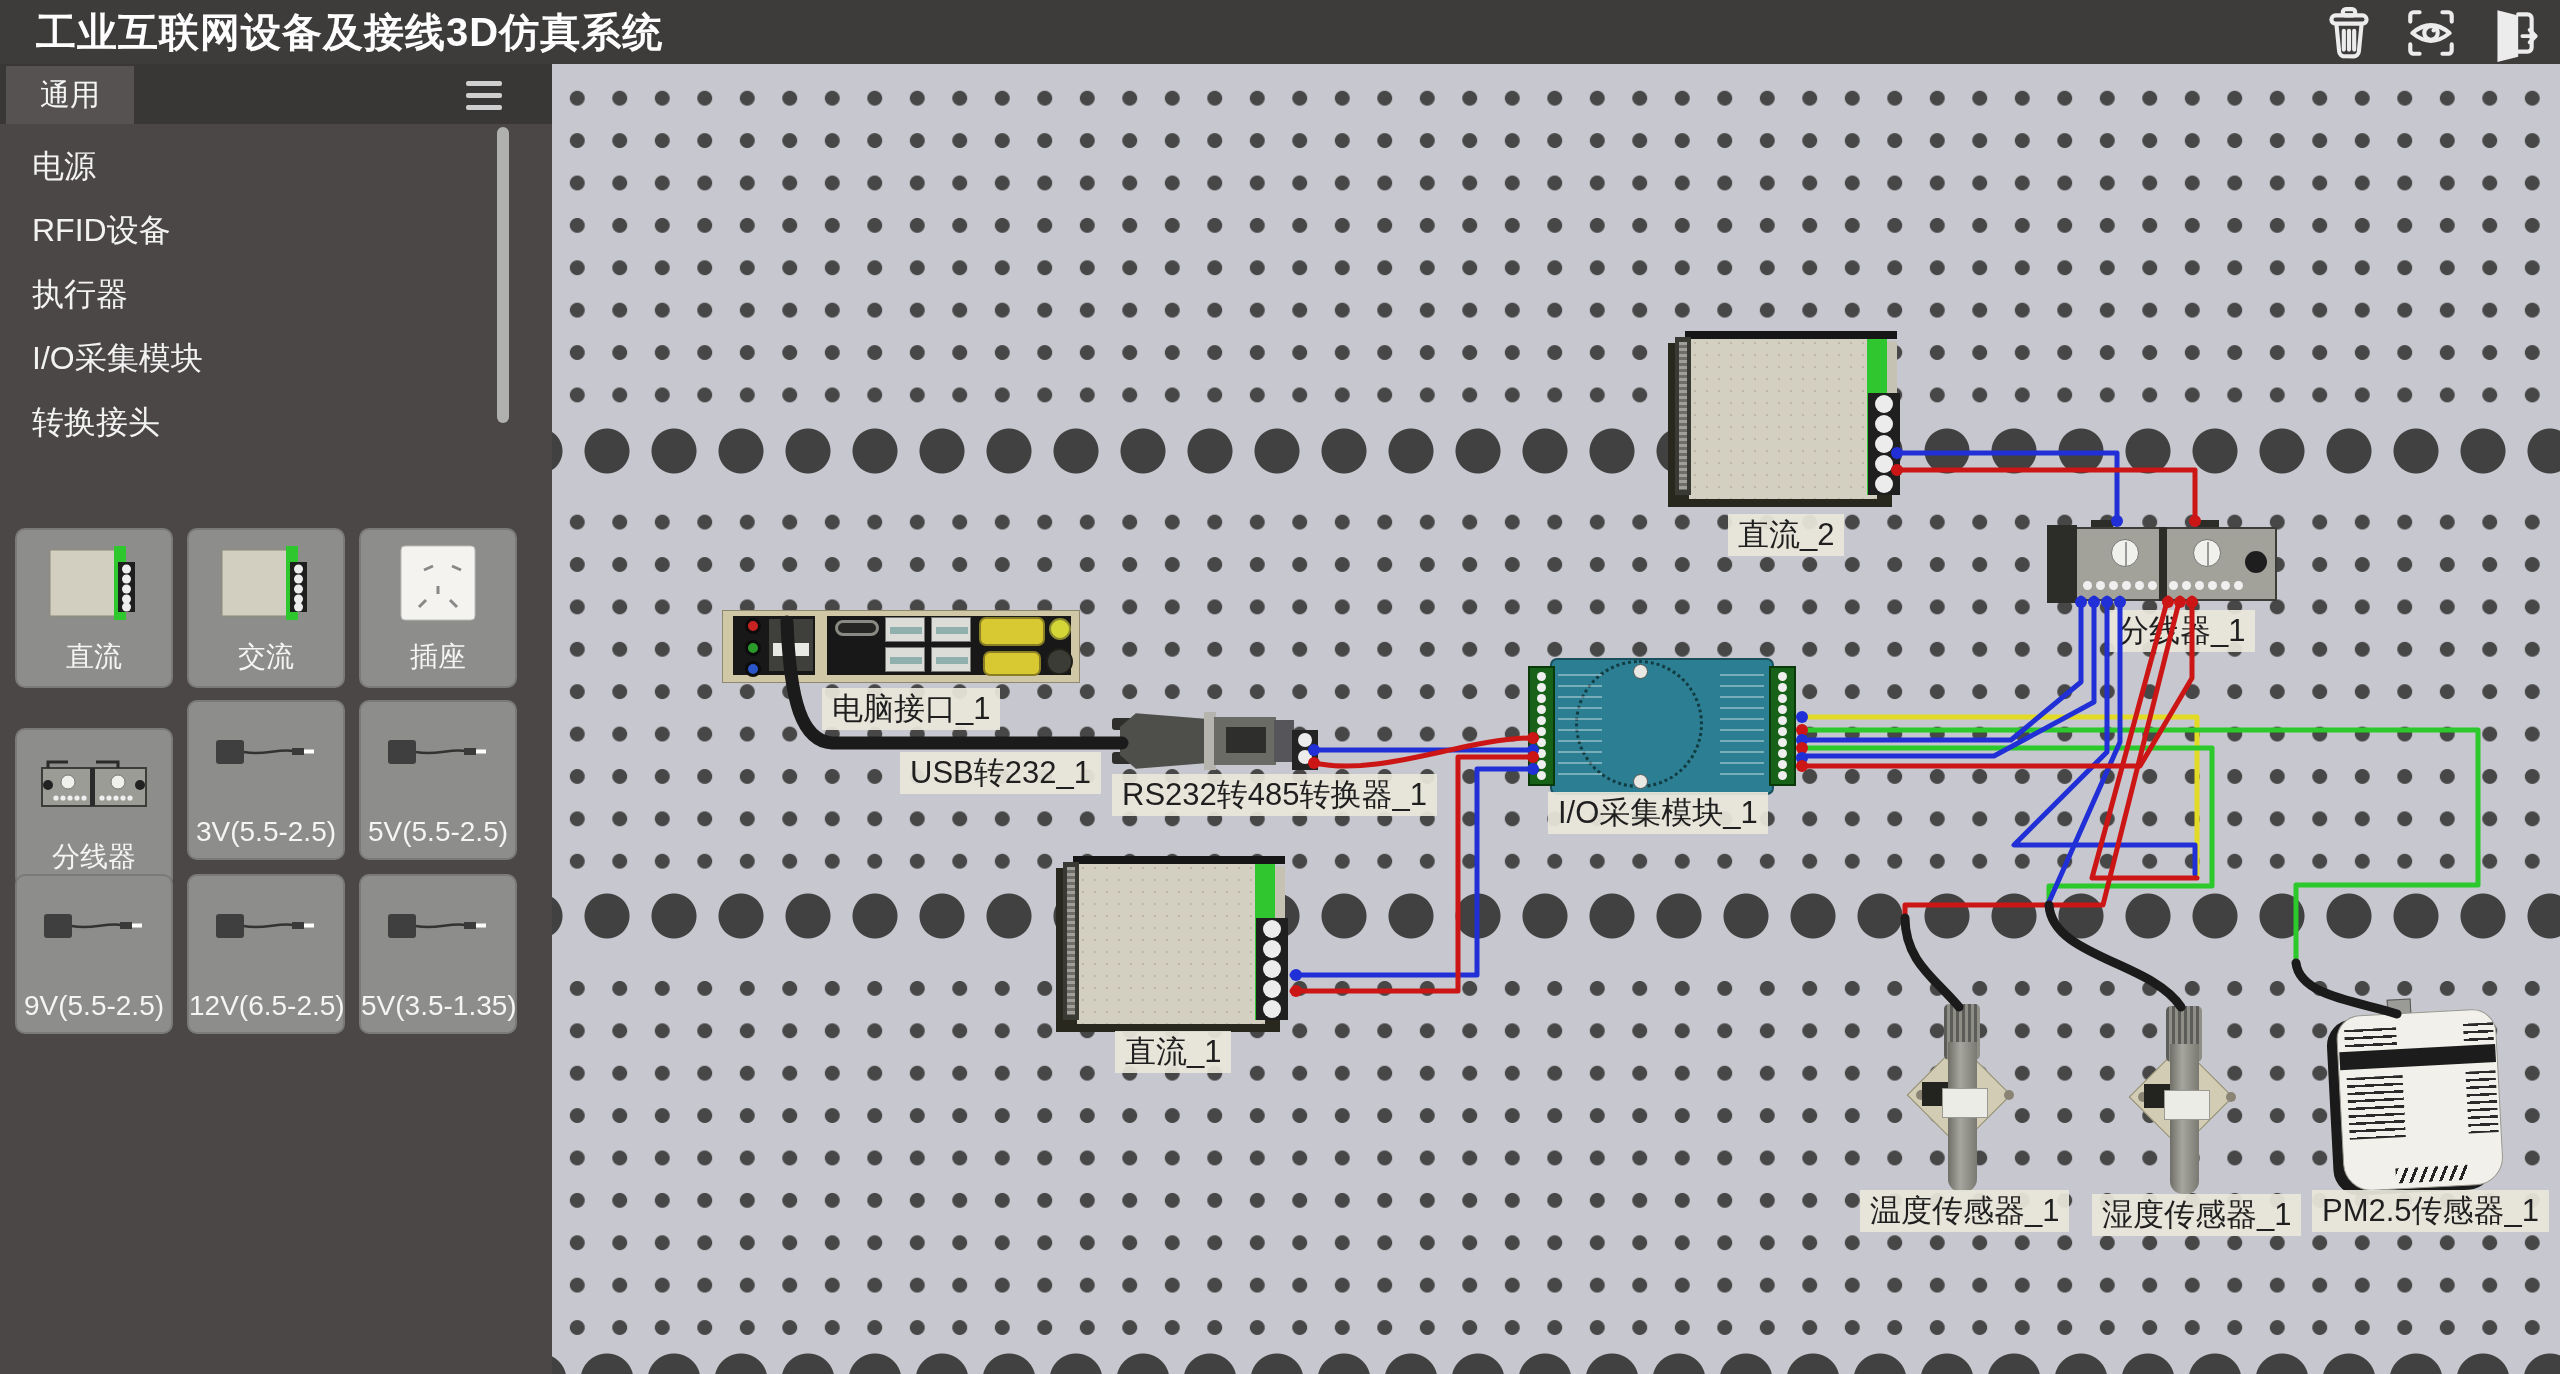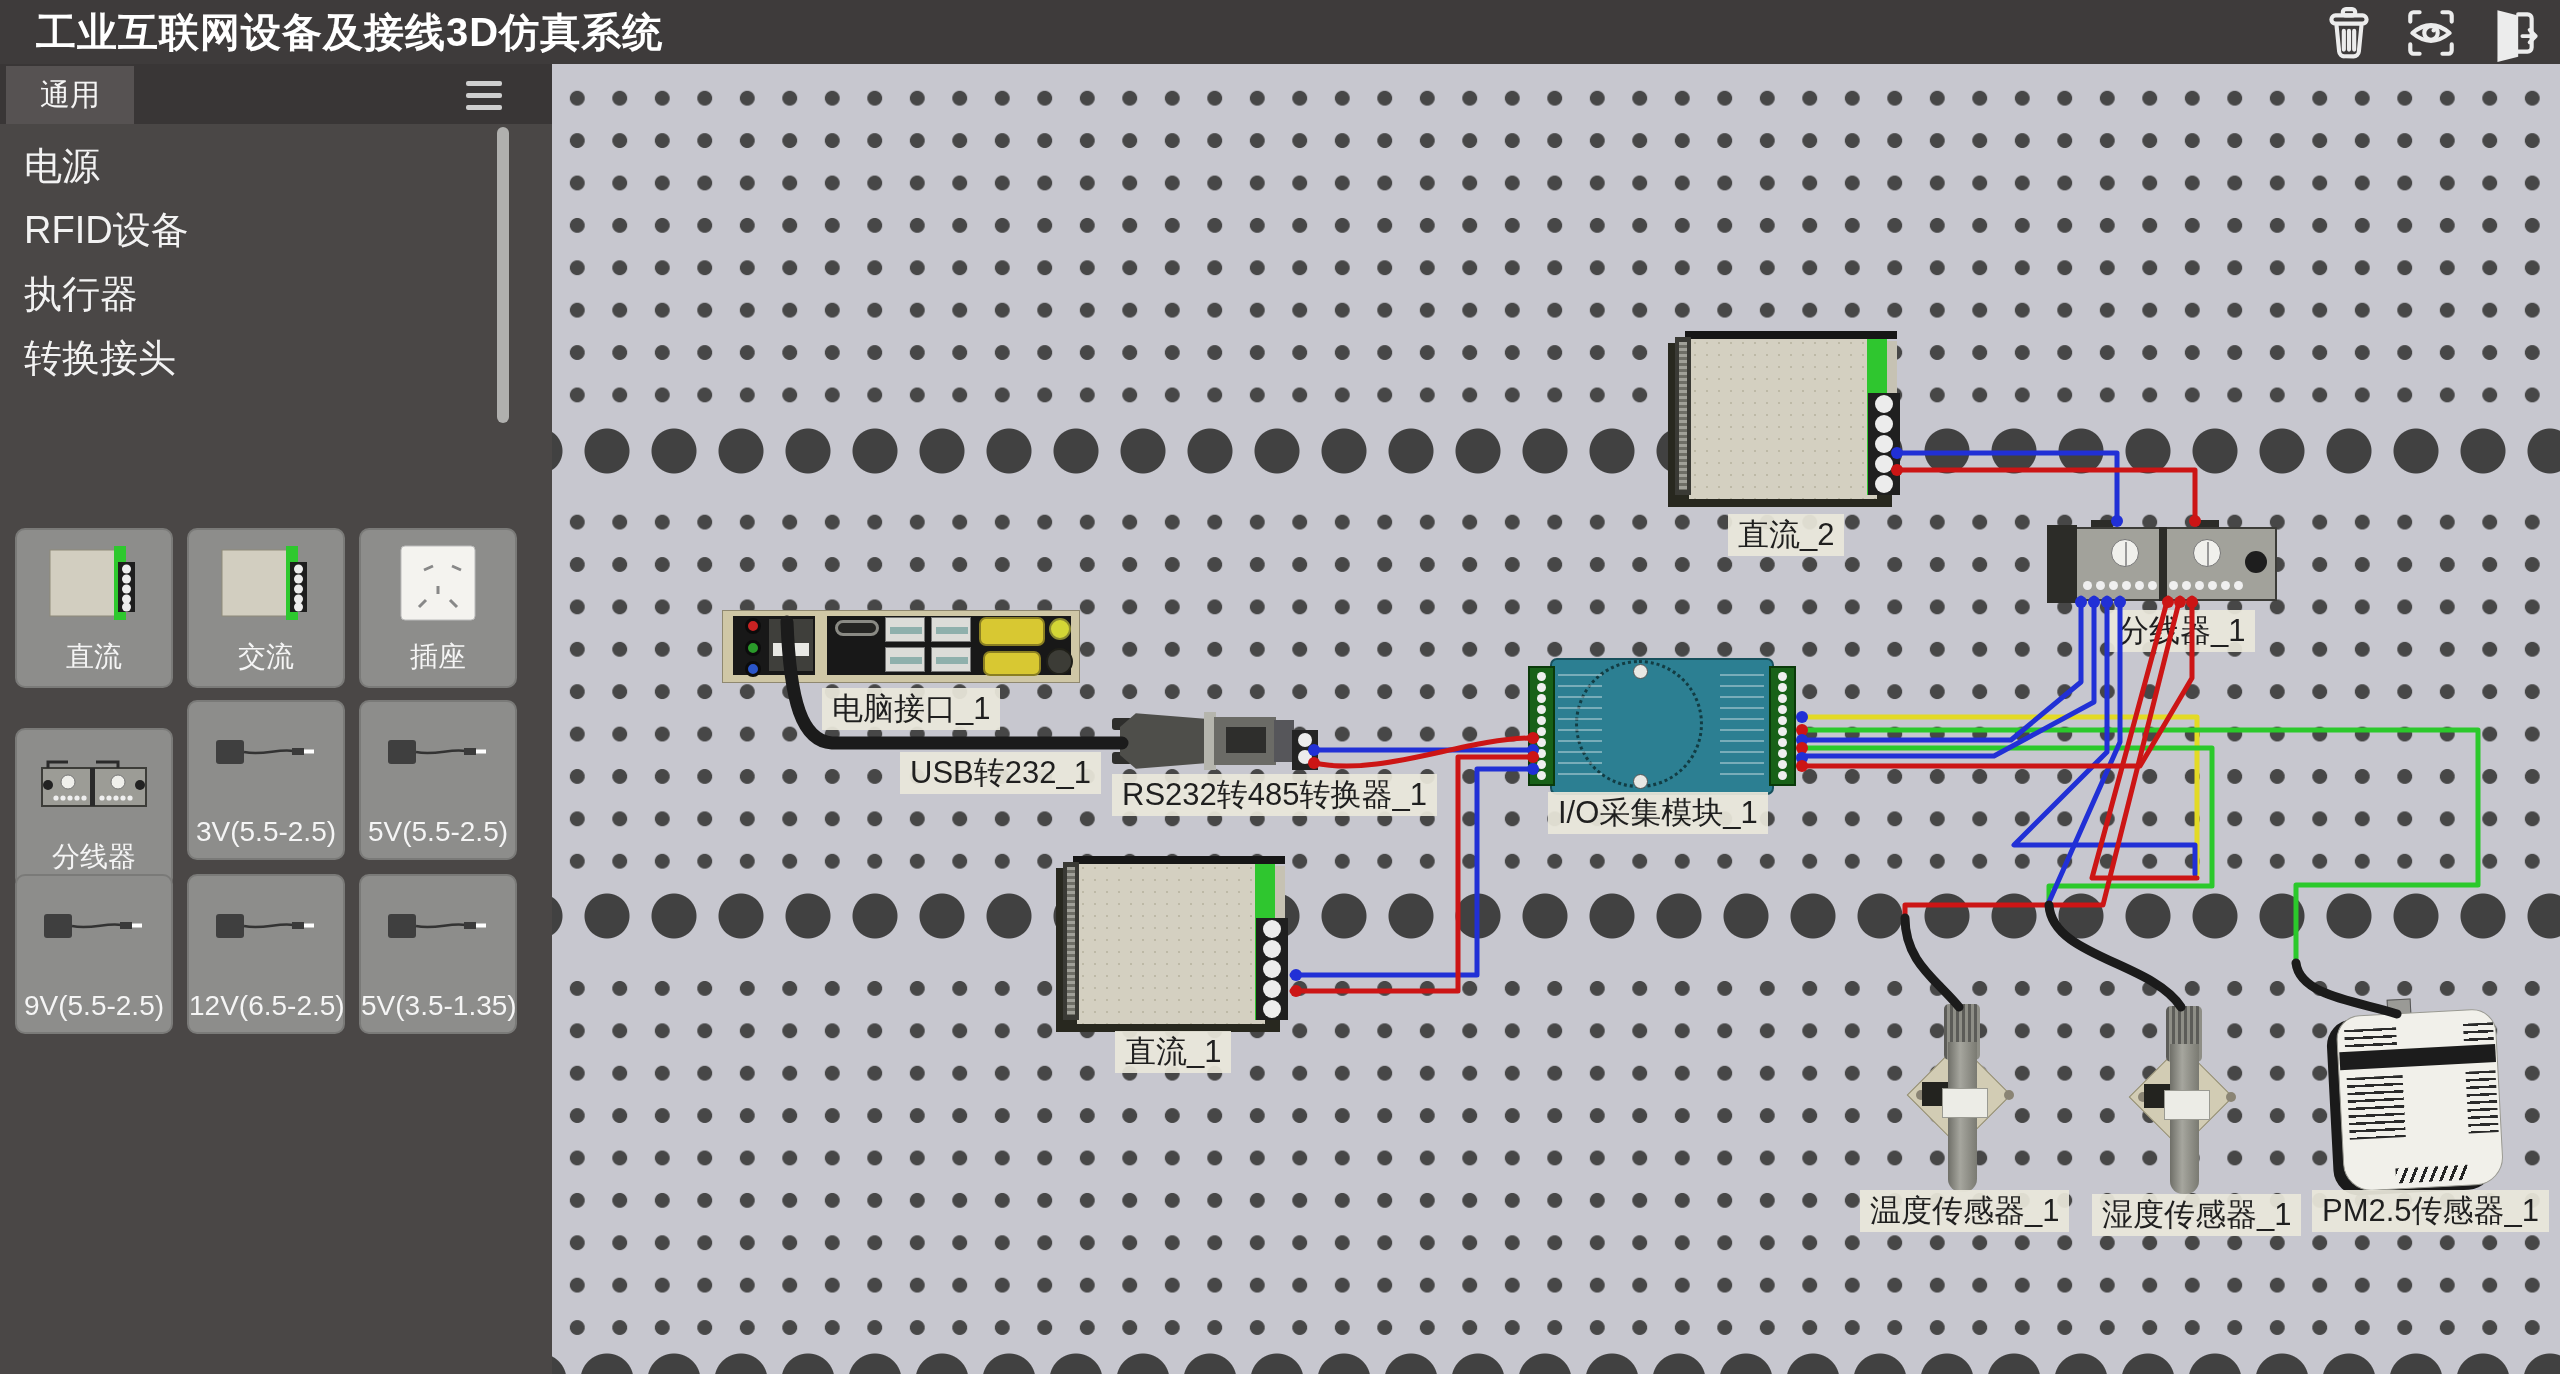--- a/index.html
+++ b/index.html
@@ -16,21 +16,21 @@
   .hicon svg{width:100%;height:100%}
 
   
   aside{position:absolute;left:0;top:64px;width:552px;height:1310px;background:#4a4746;z-index:15}
   .tabbar{position:absolute;left:0;top:0;width:552px;height:60px;background:#393636}
   .tab-active{position:absolute;left:6px;top:2px;width:128px;height:58px;background:#565252;
     color:#f5f5f5;font-size:30px;text-align:center;line-height:58px;cursor:pointer}
   .hamburger{position:absolute;left:466px;top:17px;width:36px;height:30px;cursor:pointer}
   .hamburger i{display:block;width:36px;height:4.5px;background:#cfcfcf;margin-bottom:7.5px;border-radius:2px}
   .cats{position:absolute;left:0;top:70px;width:552px}
-  .cat{height:64px;line-height:64px;padding-left:24px;color:#f2f2f2;font-size:38px;cursor:pointer}
+  .cat{height:64px;line-height:64px;padding-left:32px;color:#f2f2f2;font-size:32px;cursor:pointer}
   .vthumb{position:absolute;left:497px;top:63px;width:12px;height:296px;background:#b0b0ae;border-radius:6px;cursor:pointer}
 
   .tiles{position:absolute;left:0;top:0;width:552px}
   .tile{position:absolute;width:158px;height:160px;background:#8d8d8b;border:2px solid #7a7a78;
     border-radius:10px;cursor:pointer}
   .tile .thumb{position:absolute;left:50%;top:8px;transform:translateX(-50%)}
   .tile .tlabel{position:absolute;left:0;right:0;bottom:10px;text-align:center;color:#f5f5f5;font-size:28px;white-space:nowrap}
 
   
   .pegboard{position:absolute;left:552px;top:62px;width:2008px;height:1312px;
@@ -188,20 +188,21 @@
           <i></i>
           <i></i>
           <i></i>
         </div>
     </div>
 
     <div class="cats">
       <div class="cat">电源</div>
       <div class="cat">RFID设备</div>
       <div class="cat">执行器</div>
+      <div class="cat">I/O采集模块</div>
       <div class="cat">转换接头</div>
     </div>
     <div class="vthumb"></div>
 
     <div class="tiles">
 
       <div class="tile" style="left:15px;top:464px">
         <svg class="thumb" width="100" height="96">
           <rect x="6" y="12" width="68" height="66" fill="#d2cec0" stroke="#8f8b7a"></rect>
           <rect x="70" y="8" width="12" height="74" fill="#2ec82e"></rect>

